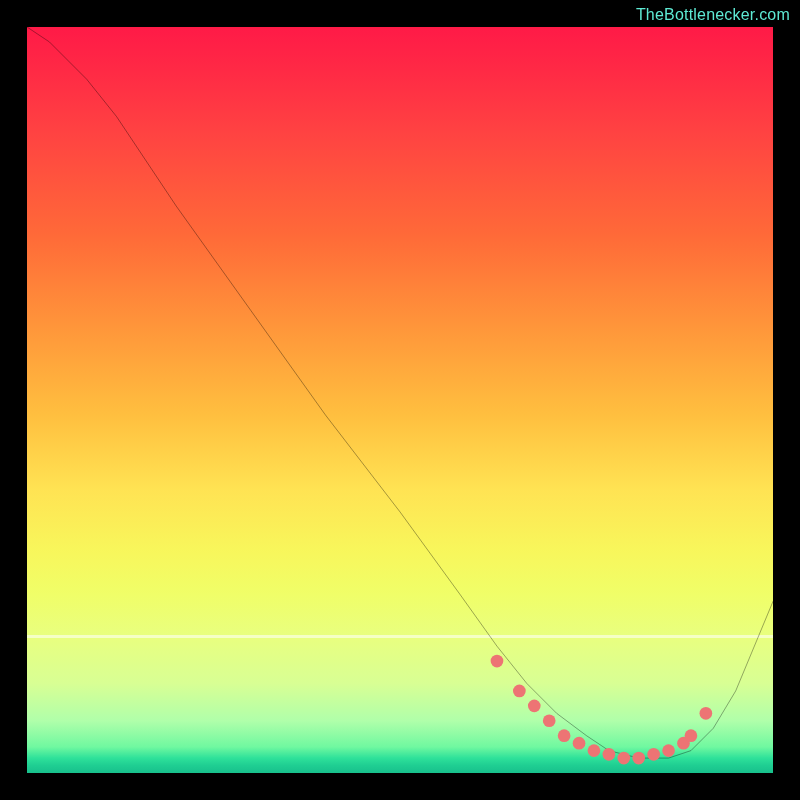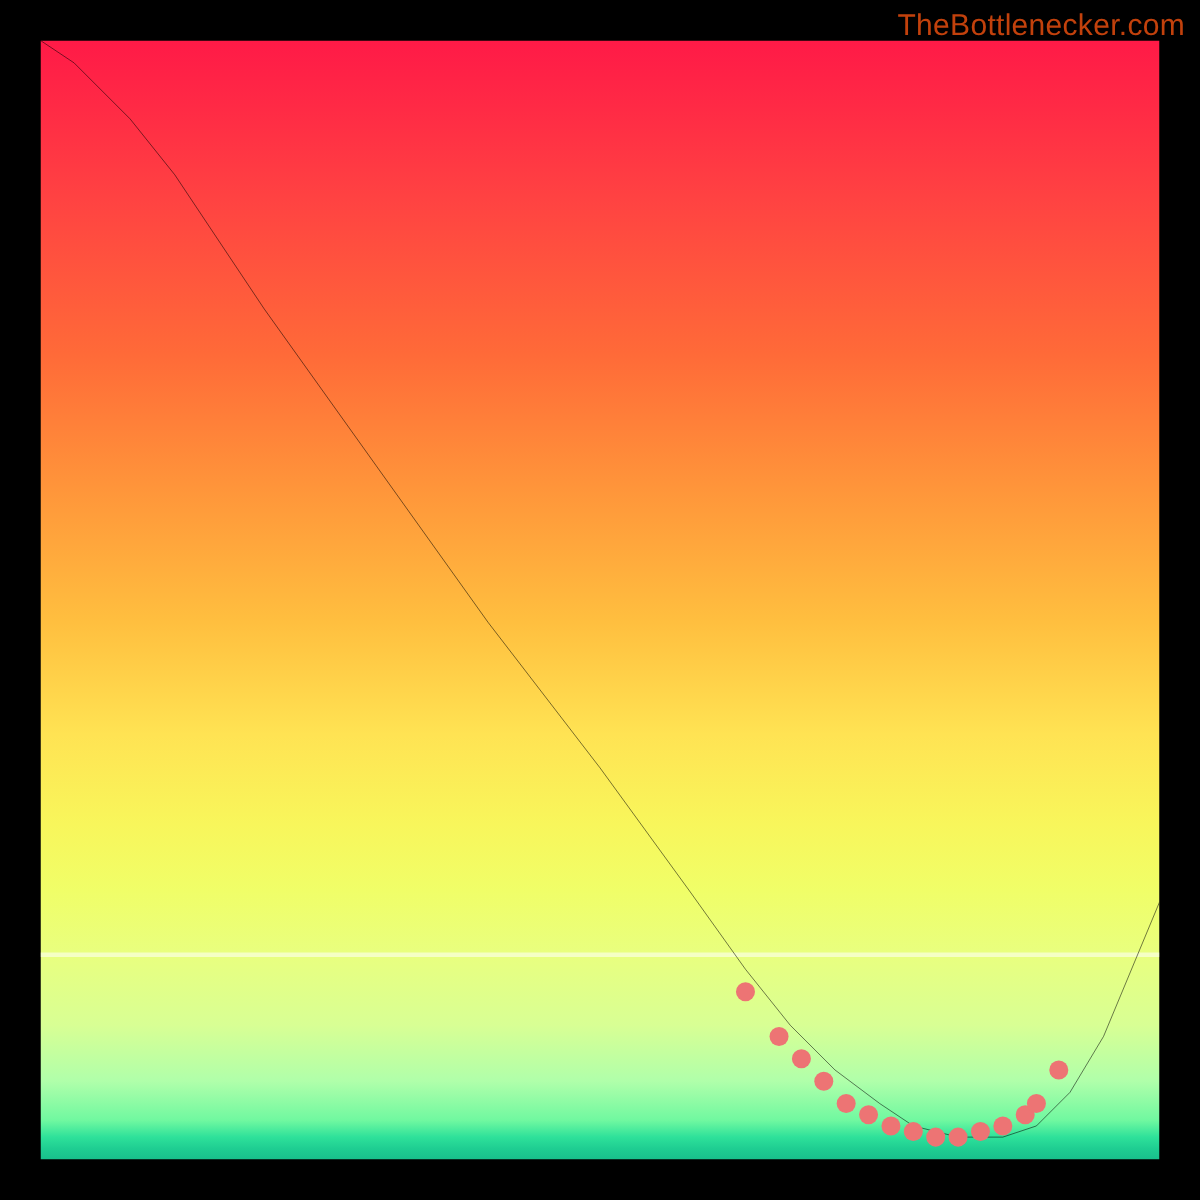--- a/index.html
+++ b/index.html
@@ -52,22 +52,22 @@
   svg.curve {
     position: absolute;
     inset: 0;
     width: 100%;
     height: 100%;
   }
   .watermark {
     position: absolute;
     top: 6px;
     right: 10px;
-    color: #c2410c;
-    font-size: 20px;
+    color: #5eead4;
+    font-size: 16px;
     font-weight: 400;
     letter-spacing: 0.2px;
     user-select: none;
   }
 </style>
 </head>
 <body>
 
 <div class="frame">
   <div class="gradient"></div>

